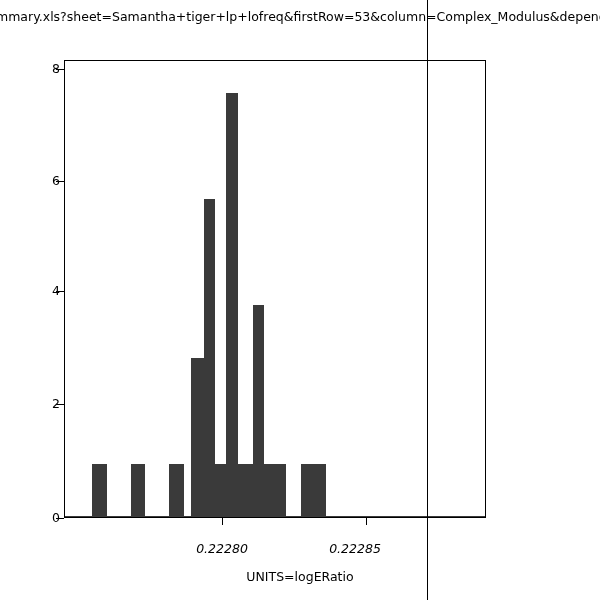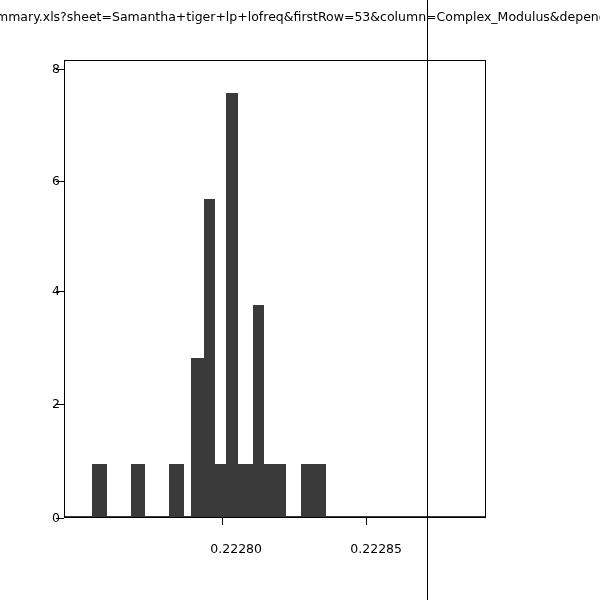--- a/index.html
+++ b/index.html
@@ -90,22 +90,23 @@
     position: absolute;
     top: 518px;
     width: 1px;
     height: 7px;
     background: #000;
   }
   .xtick-label {
     position: absolute;
     top: 541px;
     font-size: 12.5px;
-    text-align: right;
+    text-align: center;
     width: 80px;
+    font-style: italic;
   }
   #xaxis-title {
     position: absolute;
     top: 569px;
     left: 0;
     width: 600px;
     text-align: center;
     font-size: 12.5px;
   }
 </style>
@@ -126,22 +127,23 @@
 
   <div class="ytick-label" style="top:512px">0</div>
   <div class="ytick-label" style="top:398px">2</div>
   <div class="ytick-label" style="top:285px">4</div>
   <div class="ytick-label" style="top:175px">6</div>
   <div class="ytick-label" style="top:63px">8</div>
 
   <div class="xtick" style="left:222px"></div>
   <div class="xtick" style="left:366px"></div>
   <div class="xtick-label" style="left:182px">0.22280</div>
-  <div class="xtick-label" style="left:322px">0.22285</div>
+  <div class="xtick-label" style="left:315px">0.22285</div>
 
+  <div id="xaxis-title">UNITS=logERatio</div>
 
   <div id="plot-frame">
     <div id="bars-layer">
         <div class="bar" style="left: 27.3913px; width: 14.6087px; height: 53.0233px;"></div>
         <div class="bar" style="left: 65.7391px; width: 14.6087px; height: 53.0233px;"></div>
         <div class="bar" style="left: 104.087px; width: 14.6087px; height: 53.0233px;"></div>
         <div class="bar" style="left: 126px; width: 12.7826px; height: 159.07px;"></div>
         <div class="bar" style="left: 138.783px; width: 10.9565px; height: 318.14px;"></div>
         <div class="bar" style="left: 149.739px; width: 10.9565px; height: 53.0233px;"></div>
         <div class="bar" style="left: 160.696px; width: 12.7826px; height: 424.186px;"></div>

